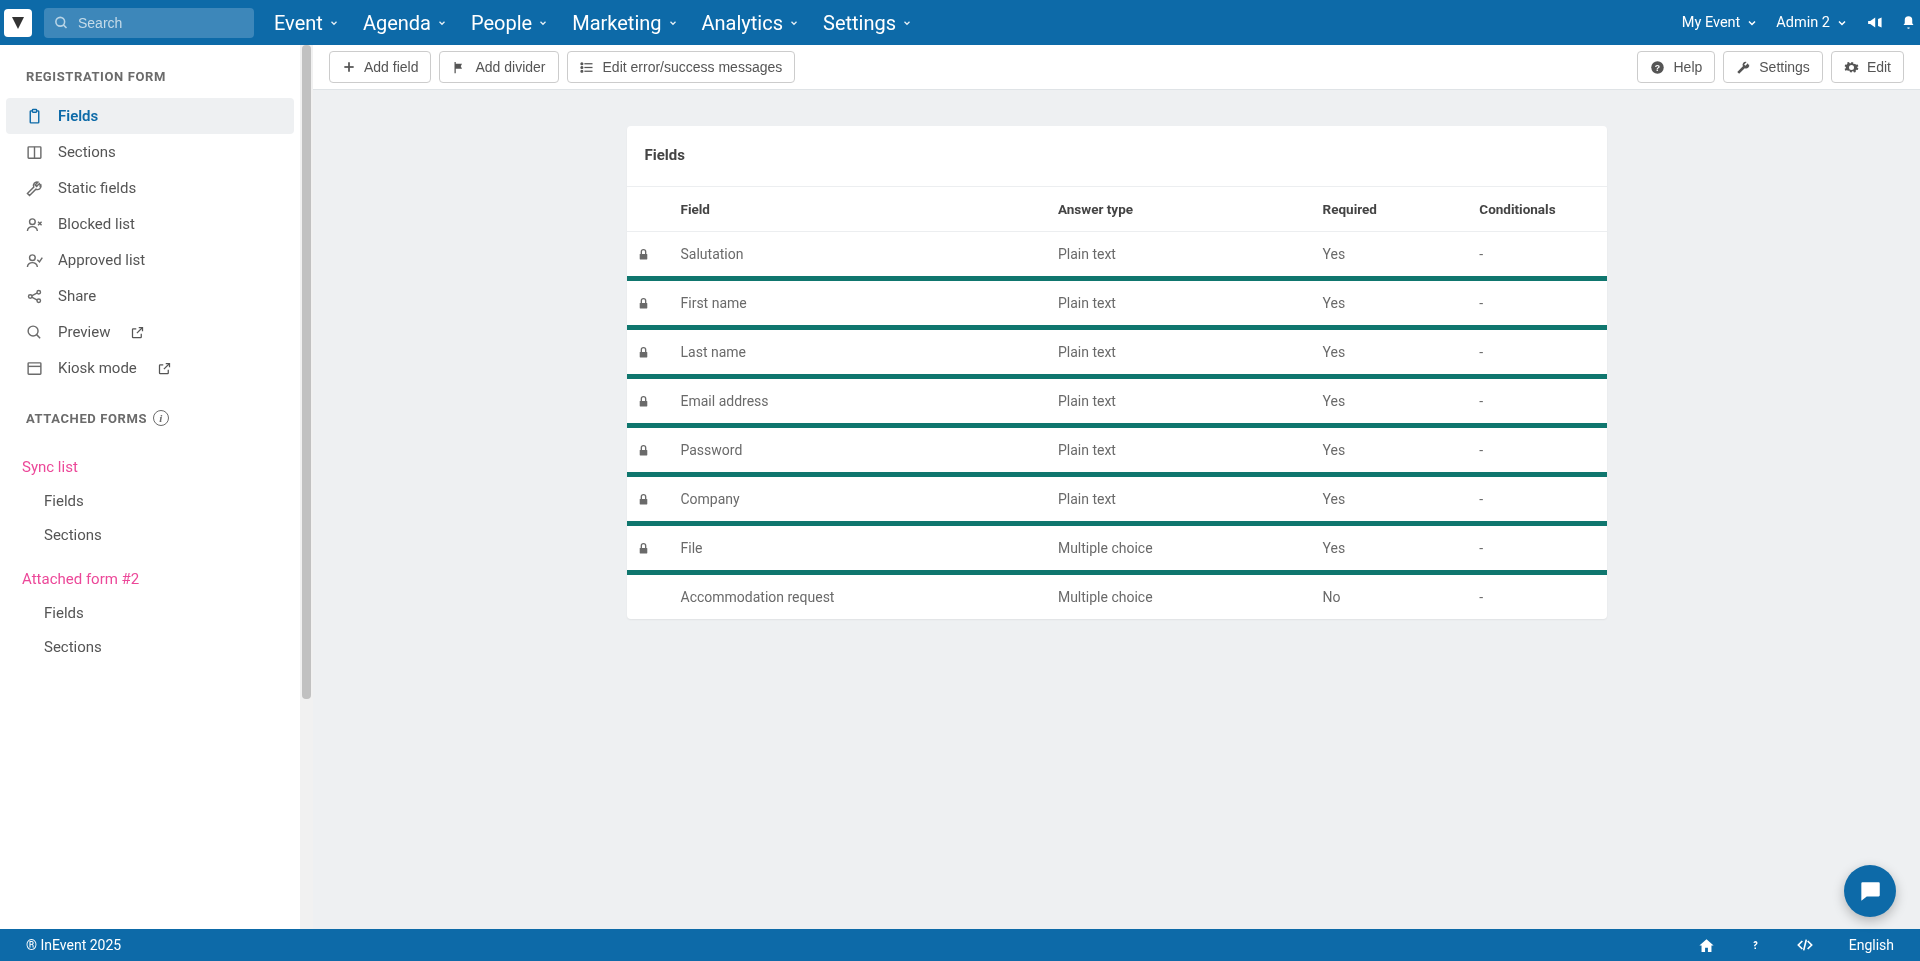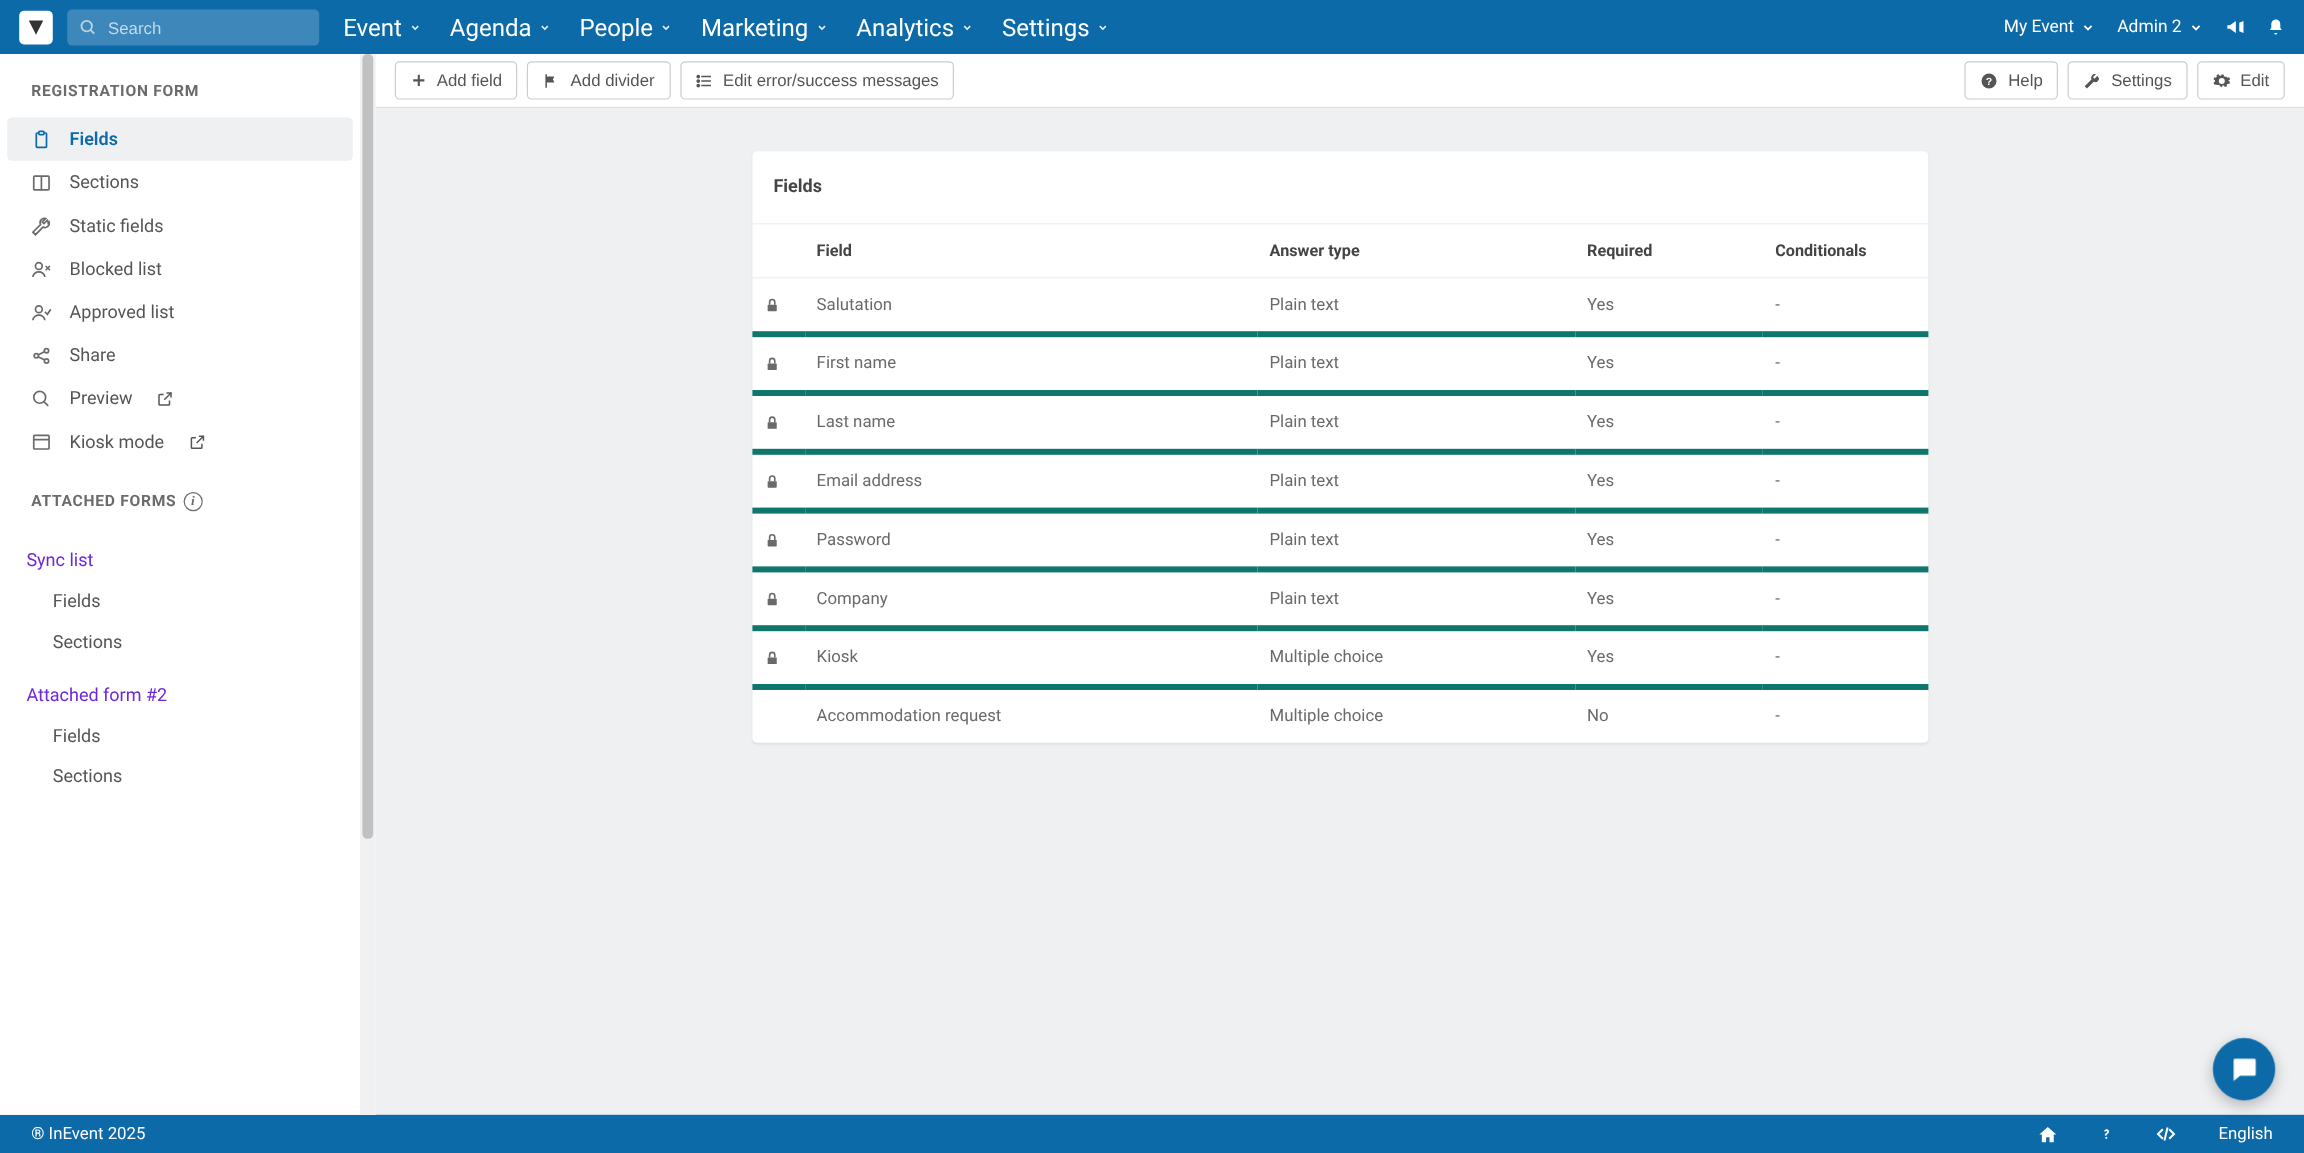--- a/index.html
+++ b/index.html
@@ -1,20 +1,20 @@
 <!DOCTYPE html>
 <html><head>
 <meta charset="utf-8">
 <style>
 * { box-sizing: border-box; margin: 0; padding: 0; }
 html, body { height: 100%; font-family: -apple-system, BlinkMacSystemFont, "Segoe UI", Roboto, Helvetica, Arial, sans-serif; background: #eef0f2; color: #333; }
 body { display: flex; flex-direction: column; overflow: hidden; }
 
 
-.topnav { height: 45px; background: #0d6aa8; color: #fff; display: flex; align-items: center; padding: 0 16px; flex-shrink: 0; }
+.topnav { height: 45px; background: #0d6aa8; color: #fff; display: flex; align-items: center; padding: 0 4px; flex-shrink: 0; }
 .topnav .logo { width: 28px; height: 28px; background: #fff; border-radius: 4px; display: flex; align-items: center; justify-content: center; margin-right: 12px; font-size: 10px; color: #333; font-weight: 700; }
 .topnav .search-wrap { position: relative; width: 210px; }
 .topnav .search-wrap .search-icon { position: absolute; left: 10px; top: 50%; transform: translateY(-50%); color: #b8d4e6; }
 .topnav .search-input { width: 100%; height: 30px; border: none; border-radius: 4px; background: #3d87ba; color: #fff; padding: 0 10px 0 34px; font-size: 14px; }
 .topnav .search-input::placeholder { color: #c5dbe9; }
 .topnav .menu { display: flex; align-items: center; margin-left: 20px; gap: 24px; }
 .topnav .menu-item { display: flex; align-items: center; gap: 6px; cursor: pointer; font-size: 20px; }
 .topnav .menu-item.active { font-weight: 400; }
 .topnav .menu-item .chev { font-size: 10px; opacity: .9; }
 .topnav .spacer { flex: 1; }
@@ -29,21 +29,21 @@
 .sidebar-scroll { width: 300px; overflow-y: auto; padding-bottom: 20px; }
 .sidebar-scrollbar { position: absolute; right: 0; top: 0; bottom: 0; width: 13px; background: #f1f1f1; }
 .sidebar-scrollbar .thumb { position: absolute; left: 2px; right: 2px; top: 0; height: 74%; background: #c1c1c1; border-radius: 4px; }
 .sidebar h4 { padding: 24px 22px 14px 26px; font-size: 13px; font-weight: 700; letter-spacing: .6px; color: #6b6b6b; display: flex; align-items: center; gap: 6px; }
 .sidebar .info-circ { display: inline-flex; width: 16px; height: 16px; border: 1.5px solid #6b6b6b; border-radius: 50%; align-items: center; justify-content: center; font-size: 11px; font-style: italic; font-family: serif; }
 .sidebar .nav-item { display: flex; align-items: center; gap: 14px; height: 36px; padding: 0 18px; margin: 0 6px; border-radius: 4px; cursor: pointer; color: #555; font-size: 15px; }
 .sidebar .nav-item .icon { width: 20px; display: flex; justify-content: center; color: #6b6b6b; }
 .sidebar .nav-item.active { background: #eef0f2; color: #0d6aa8; font-weight: 600; }
 .sidebar .nav-item.active .icon { color: #0d6aa8; }
 .sidebar .nav-item .ext { margin-left: 6px; }
-.sidebar .sub-heading { padding: 18px 22px 8px 22px; font-size: 15px; color: #6d28d9; cursor: pointer; }
+.sidebar .sub-heading { padding: 18px 22px 8px 22px; font-size: 15px; color: #ec4899; cursor: pointer; }
 .sidebar .sub-item { padding: 8px 22px 8px 44px; font-size: 15px; color: #555; cursor: pointer; }
 
 
 .main { flex: 1; display: flex; flex-direction: column; min-width: 0; }
 .toolbar { height: 45px; background: #fff; border-bottom: 1px solid #dfe3e6; display: flex; align-items: center; padding: 0 16px; gap: 8px; }
 .toolbar .spacer { flex: 1; }
 .btn { height: 32px; border: 1px solid #ccc; background: #fff; border-radius: 4px; padding: 0 12px; display: inline-flex; align-items: center; gap: 8px; font-size: 14px; color: #555; cursor: pointer; }
 .btn .bicon { display: inline-flex; }
 
 .main-body { flex: 1; overflow: auto; padding: 36px 70px; }
@@ -416,21 +416,21 @@
                 <td>Company</td>
                 <td>Plain text</td>
                 <td>Yes</td>
                 <td>-</td>
               </tr>
               <tr>
                 <td class="lock-col"><span class="lock"><svg width="13" height="15" viewBox="0 0 24 24" fill="currentColor">
                       <rect x="5" y="11" width="14" height="10" rx="1"></rect>
                       <path d="M8 11V7a4 4 0 1 1 8 0v4" fill="none" stroke="currentColor" stroke-width="2.5"></path>
                     </svg></span></td>
-                <td>Kiosk</td>
+                <td>File</td>
                 <td>Multiple choice</td>
                 <td>Yes</td>
                 <td>-</td>
               </tr>
               <tr>
                 <td class="lock-col"><span class="lock"></span></td>
                 <td>Accommodation request</td>
                 <td>Multiple choice</td>
                 <td>No</td>
                 <td>-</td>

